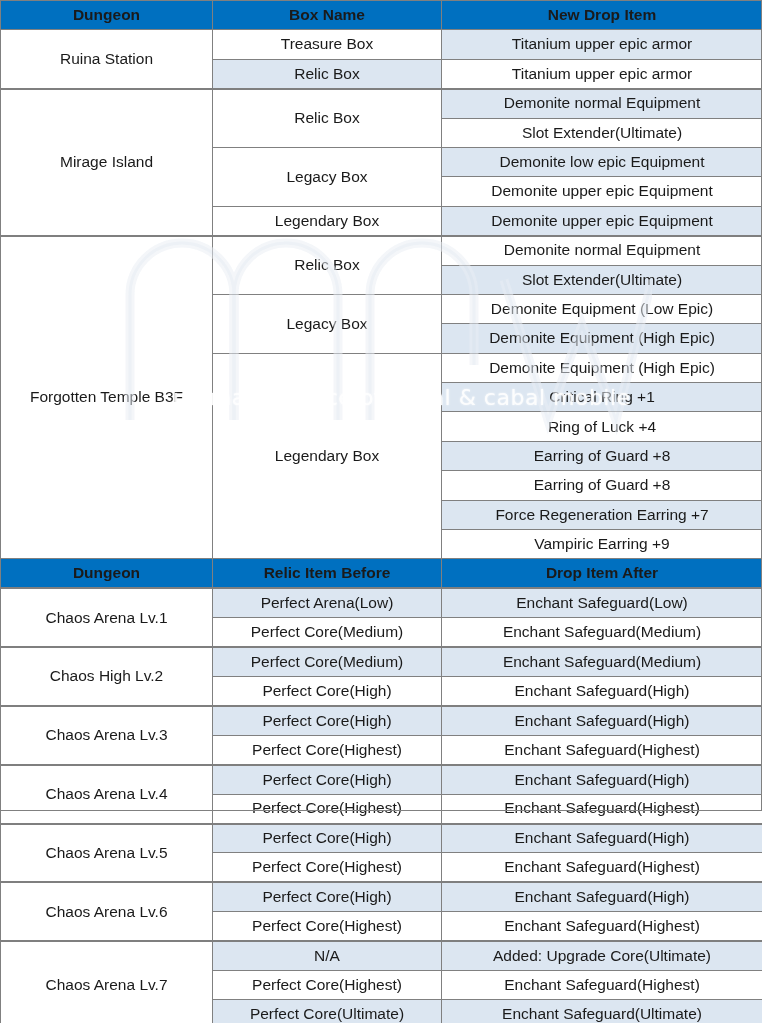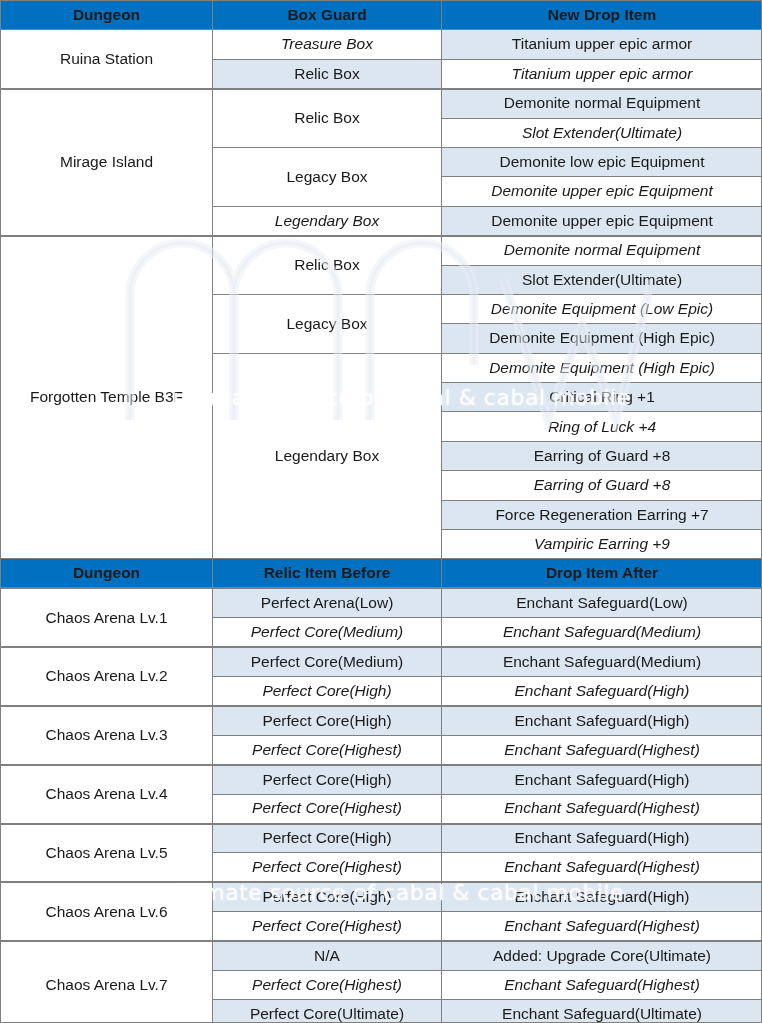--- a/index.html
+++ b/index.html
@@ -10,21 +10,21 @@
   body {
     width: 762px;
     height: 1023px;
     font-family: "Liberation Sans", sans-serif;
     overflow: hidden;
     position: relative;
   }
   #root {
     position: relative;
     width: 762px;
-    height: 1023px;
+    height: 811px;
     background: #701a75;
   }
 
   
   .wm-layer {
     position: absolute;
     inset: 0;
     pointer-events: none;
     z-index: 3;
     overflow: hidden;
@@ -78,21 +78,21 @@
   th.hdr {
     background: #0070C0;
     color: #ffffff;
     font-weight: bold;
     font-size: 16.5px;
     border-color: #0070C0;
     border-bottom: 1px solid #1b4f86;
     height: 28px;
   }
   td.alt { background: #DCE6F1; }
-  td.plain { background: #ffffff; font-style: italic; }
+  td.plain { background: #ffffff; }
   td.group {
     background: #ffffff;
     border-top: 1px solid #7f7f7f;
     border-bottom: 1px solid #7f7f7f;
     margin-top: 46px;
   }
   td.sub {
     background: #ffffff;
   }
   td.sub.alt { background: #DCE6F1; }
@@ -119,21 +119,21 @@
 
   <table class="sheet">
     <colgroup>
       <col class="c1">
         <col class="c2">
         <col class="c3">
     </colgroup>
     <tbody id="sheet-body">
         <tr>
           <th class="hdr">Dungeon</th>
-          <th class="hdr">Box Guard</th>
+          <th class="hdr">Box Name</th>
           <th class="hdr">New Drop Item</th>
         </tr>
         <tr>
           <td class="group" rowspan="2">Ruina Station</td>
           <td class="sub plain">Treasure Box</td>
           <td class="alt">Titanium upper epic armor</td>
         </tr>
         <tr>
           <td class="sub alt">Relic Box</td>
           <td class="plain">Titanium upper epic armor</td>
@@ -202,21 +202,21 @@
         <tr class="grp-top">
           <td class="group" rowspan="2">Chaos Arena Lv.1</td>
           <td class="alt">Perfect Arena(Low)</td>
           <td class="alt">Enchant Safeguard(Low)</td>
         </tr>
         <tr>
           <td class="plain">Perfect Core(Medium)</td>
           <td class="plain">Enchant Safeguard(Medium)</td>
         </tr>
         <tr class="grp-top">
-          <td class="group" rowspan="2">Chaos Arena Lv.2</td>
+          <td class="group" rowspan="2">Chaos High Lv.2</td>
           <td class="alt">Perfect Core(Medium)</td>
           <td class="alt">Enchant Safeguard(Medium)</td>
         </tr>
         <tr>
           <td class="plain">Perfect Core(High)</td>
           <td class="plain">Enchant Safeguard(High)</td>
         </tr>
         <tr class="grp-top">
           <td class="group" rowspan="2">Chaos Arena Lv.3</td>
           <td class="alt">Perfect Core(High)</td>

